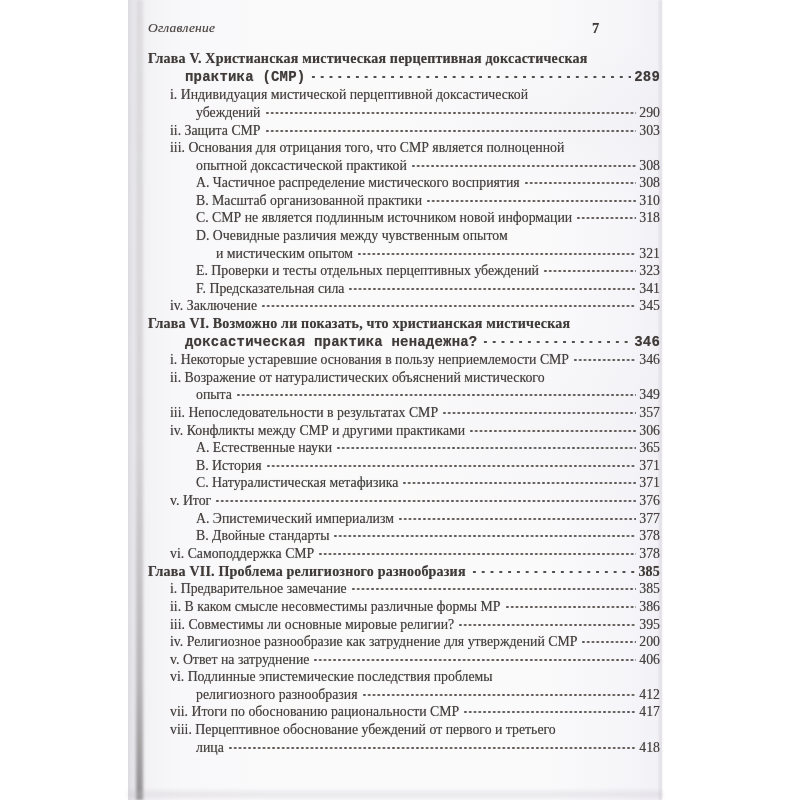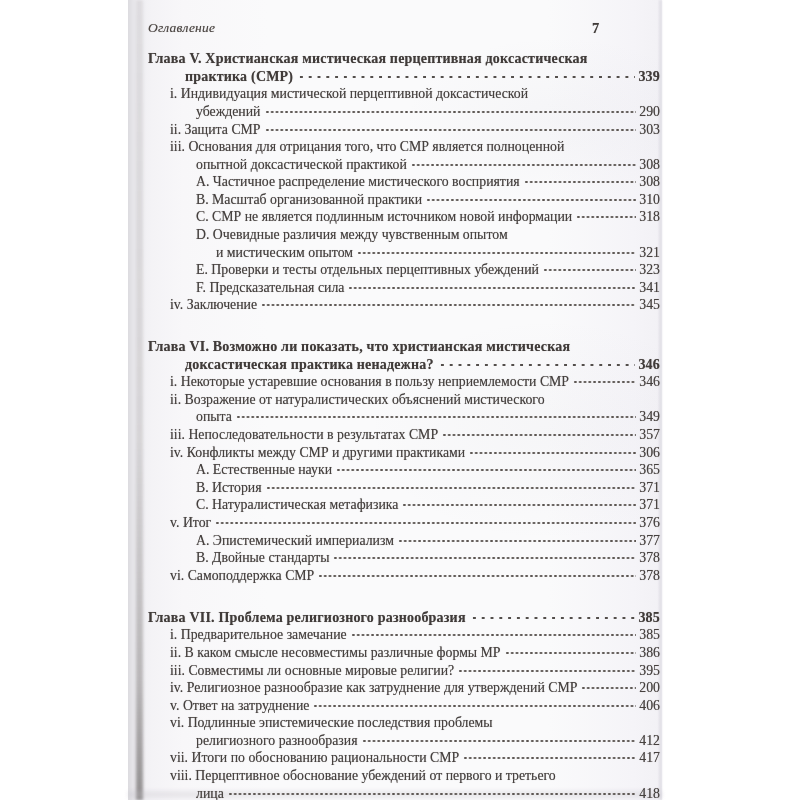--- a/index.html
+++ b/index.html
@@ -51,26 +51,26 @@
   .page-number{
     position:absolute;left:444px;top:0;
     font-size:14.5px;font-weight:600;color:#413c3a;
   }
 
   .toc{margin-top:13px;}
   .toc-row{
     display:flex;align-items:baseline;
     line-height:17.5px;font-size:13.8px;white-space:nowrap;
   }
-  .gap-before{margin-top:24px;}
+  .gap-before{margin-top:0;}
   .lvl-chapter,.lvl-chapter-cont{
     font-size:14px;font-weight:600;color:#403b39;letter-spacing:0.2px;
   }
   .lvl-chapter{padding-left:0;}
-  .lvl-chapter-cont{padding-left:37px;}
+  .lvl-chapter-cont{padding-left:37px;font-family:Liberation Mono, monospace;}
   .lvl-roman{padding-left:22px;}
   .lvl-roman-cont{padding-left:48px;}
   .lvl-letter{padding-left:48px;}
   .lvl-letter-cont{padding-left:68px;}
 
   .leader{
     flex:1 1 auto;min-width:10px;height:0.95em;
     margin:0 3px 0 4px;
     background-image:radial-gradient(circle, #5a5450 1px, rgba(90,84,80,0) 1.35px);
     background-size:4.8px 4px;background-repeat:repeat-x;
@@ -97,21 +97,21 @@
       <span class="running-title">Оглавление</span>
       <span class="page-number">7</span>
     </div>
     <div class="toc" id="toc">
         <div class="toc-row lvl-chapter">
           <span class="row-text">Глава V. Христианская мистическая перцептивная доксастическая</span>
         </div>
         <div class="toc-row lvl-chapter-cont">
           <span class="row-text">практика (СМР)</span>
           <span class="leader leader-spaced"></span>
-          <span class="row-page">339</span>
+          <span class="row-page">289</span>
         </div>
         <div class="toc-row lvl-roman">
           <span class="row-text">i. Индивидуация мистической перцептивной доксастической</span>
         </div>
         <div class="toc-row lvl-roman-cont">
           <span class="row-text">убеждений</span>
           <span class="leader"></span>
           <span class="row-page">290</span>
         </div>
         <div class="toc-row lvl-roman">

